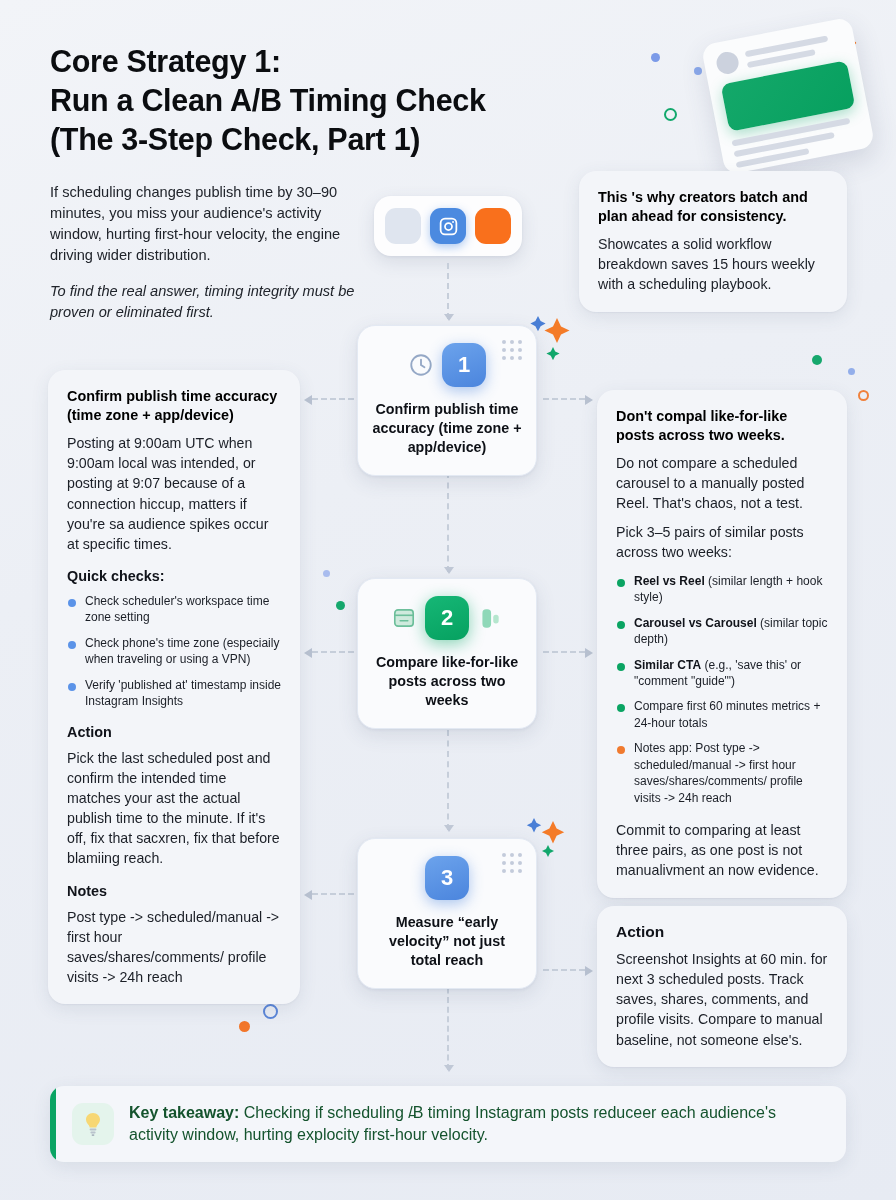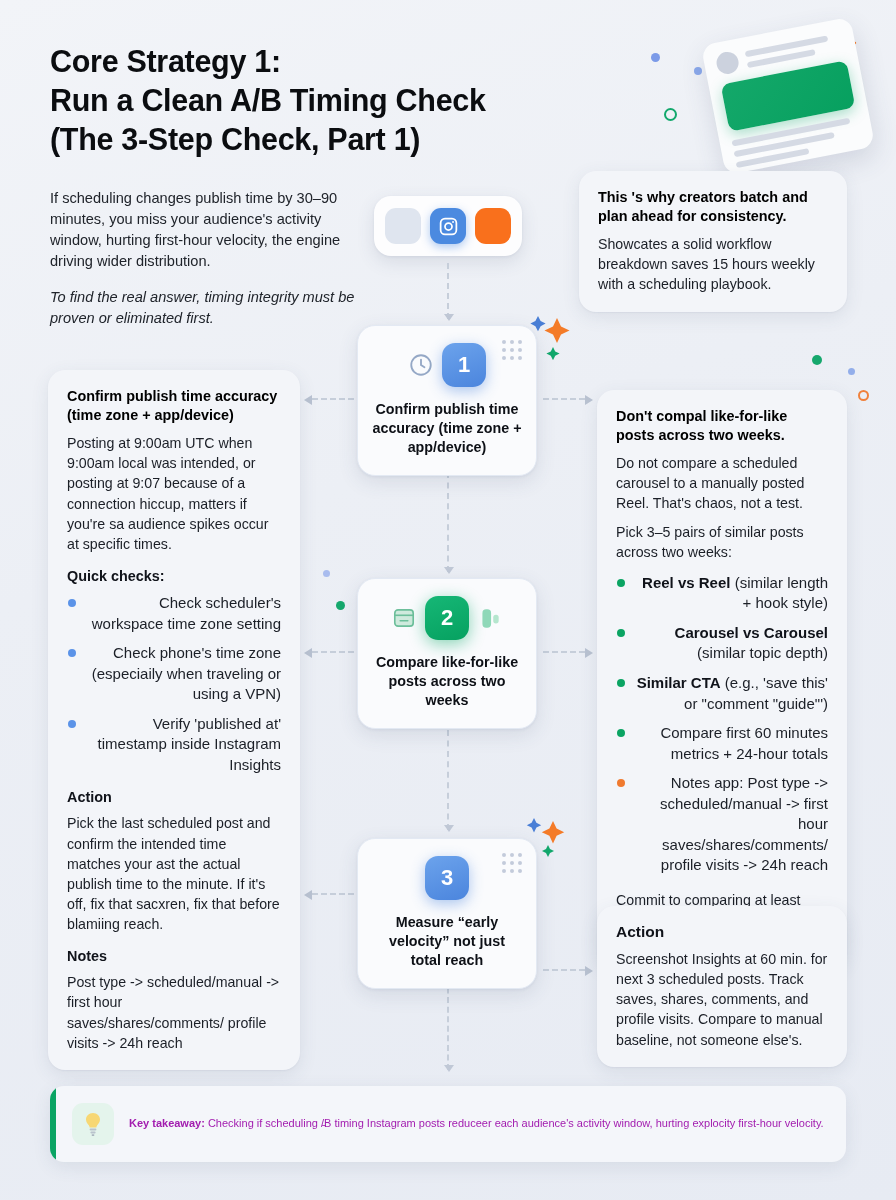--- a/index.html
+++ b/index.html
@@ -21,21 +21,21 @@
   .ring { position: absolute; border-radius: 50%; background: transparent; }
   .sparkle { position: absolute; }
 
   
   .title {
     position: absolute; left: 50px; top: 42px; width: 600px;
     font-size: 30.5px; font-weight: bold; line-height: 1.28;
     color: #0b0d10; letter-spacing: -0.3px;
   }
   .intro {
-    position: absolute; left: 50px; top: 188px; width: 312px;
+    position: absolute; left: 50px; top: 182px; width: 312px;
     font-size: 14.6px; line-height: 1.45; color: #20242b;
   }
   .intro p + p { margin-top: 14px; font-style: italic; }
 
   
   .app-pill {
     position: absolute; left: 374px; top: 196px;
     width: 148px; height: 60px;
     background: #fdfdfe; border-radius: 17px;
     box-shadow: 0 6px 18px rgba(60,75,110,.13), 0 1px 3px rgba(60,75,110,.08);
@@ -72,21 +72,21 @@
     padding: 17px 19px;
   }
   .card h3 { font-size: 14.4px; font-weight: bold; color: #000000; line-height: 1.32; }
   .card p  { font-size: 14.2px; color: #1b1f27; line-height: 1.42; }
   .card h4 { font-size: 14.4px; font-weight: bold; color: #10131a; margin-top: 14px; }
   .card .body { margin-top: 8px; }
 
   ul.bul { list-style: none; margin-top: 9px; }
   ul.bul li {
     position: relative; padding-left: 18px; margin-bottom: 9px;
-    font-size: 15px; line-height: 1.37; color: #1b1f27; text-align: right;
+    font-size: 12px; line-height: 1.37; color: #1b1f27;
   }
   ul.bul li::before {
     content: ""; position: absolute; left: 1px; top: 6px;
     width: 8px; height: 8px; border-radius: 50%; background: var(--bc, #5b93e8);
   }
   ul.bul li b { font-weight: bold; color: #10131a; }
 
   
   .step {
     position: absolute; left: 357px; width: 180px;
@@ -141,21 +141,21 @@
     overflow: hidden;
   }
   .takeaway::before {
     content: ""; position: absolute; left: 0; top: 0; bottom: 0; width: 6px;
     background: #0aa463;
   }
   .bulb-box {
     width: 42px; height: 42px; border-radius: 11px; flex: 0 0 42px;
     background: #e4f4ec; display: flex; align-items: center; justify-content: center;
   }
-  .takeaway .tx { font-size: 11px; line-height: 1.38; color: #a21caf; }
+  .takeaway .tx { font-size: 16px; line-height: 1.38; color: #14532d; }
   .takeaway .tx b { font-weight: bold; }
 </style>
 </head>
 <body>
 
 <div id="page">
 
   <span class="dot" style="left:651px;top:53px;width:9px;height:9px;background:#7b9ae8;"></span>
   <span class="dot" style="left:694px;top:67px;width:8px;height:8px;background:#8aa8ea;"></span>
   <span class="ring" style="left:664px;top:108px;width:13px;height:13px;border:2.5px solid #12a86c;"></span>

